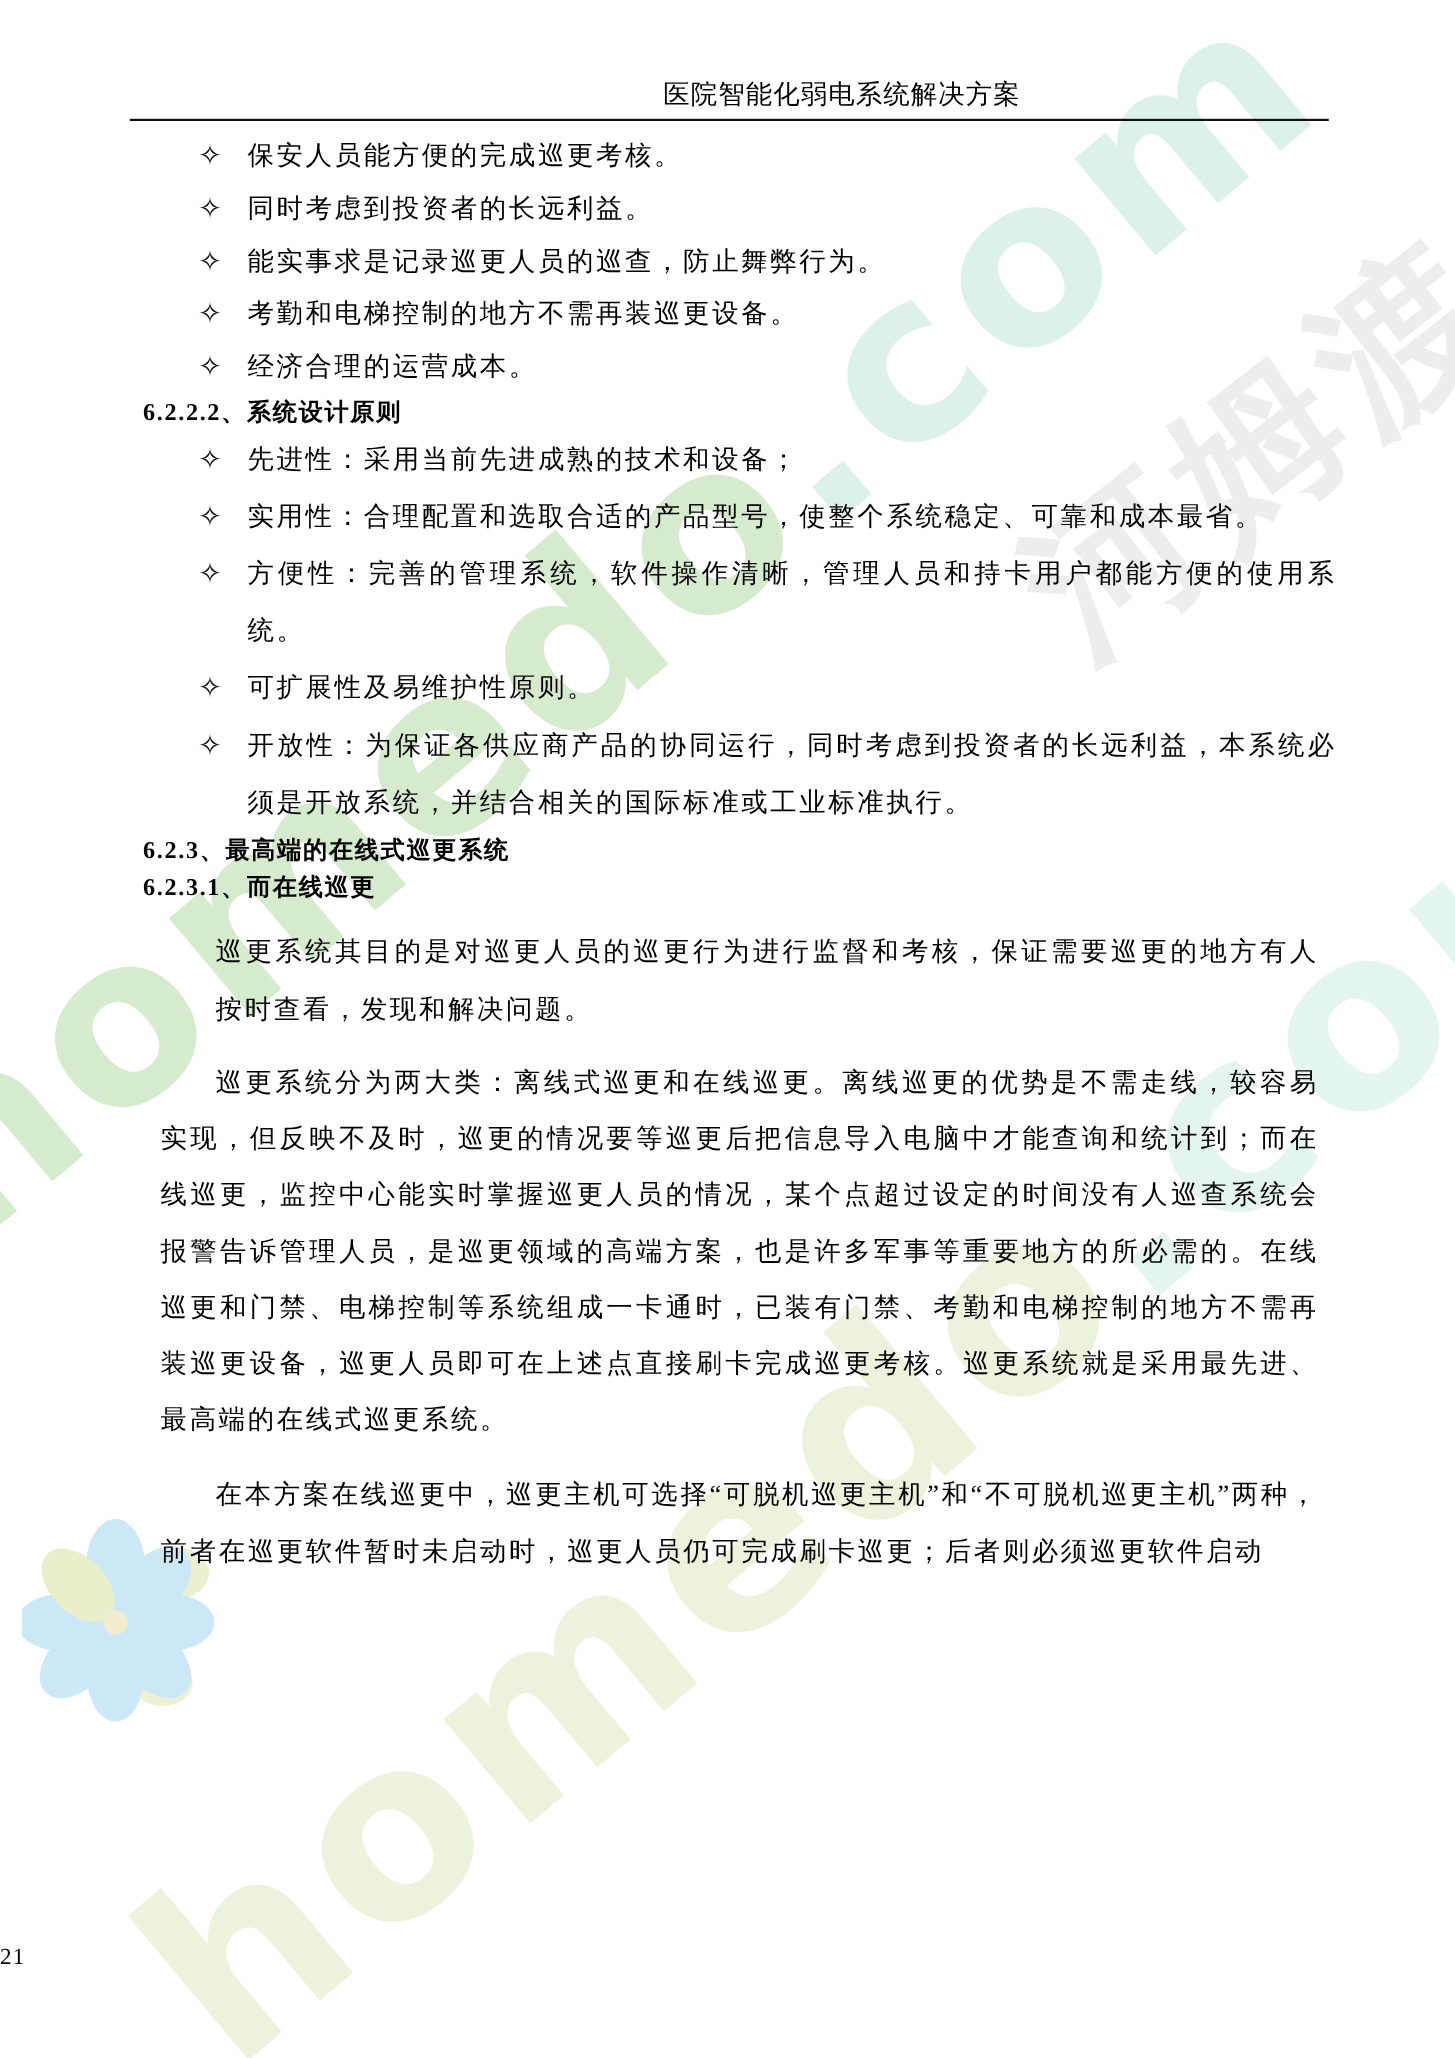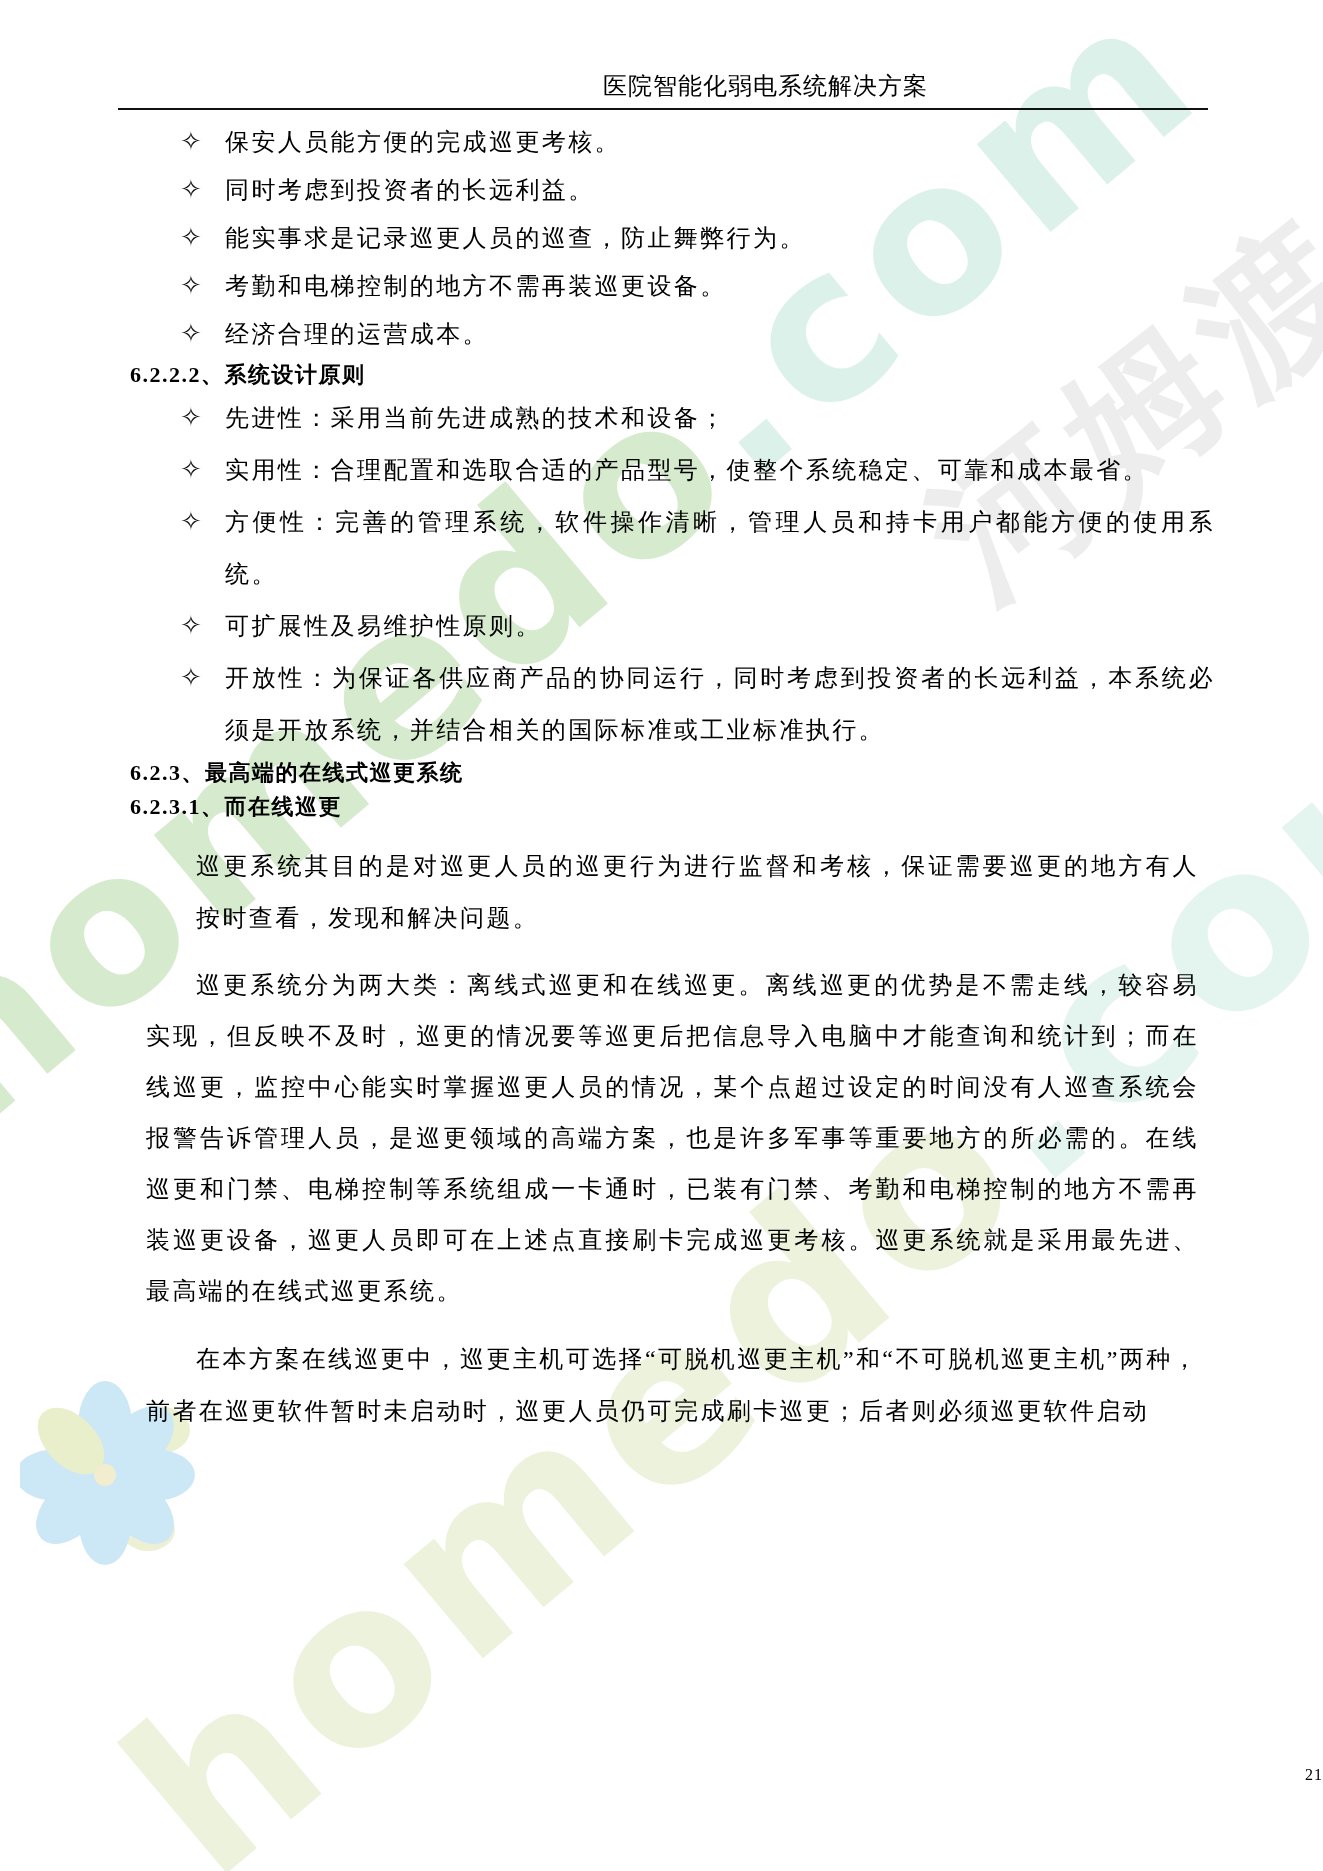--- a/index.html
+++ b/index.html
@@ -60,21 +60,21 @@
   }
   .hd-1{margin-top:68px;}
   .hd-2{margin-top:30px;}
   .hd-3{margin-top:48px;}
   p.para{margin:16px;text-align:justify;}
   .para-1{margin-top:46px;line-height:52px;padding-left:50px;}
   .para-2{margin-top:20px;line-height:51px;text-indent:50px;}
   .para-3{margin-top:4px;line-height:52px;text-indent:50px;}
   .page-number{
     position:absolute;top:1766px;left:0;width:100%;
-    text-align:right;font-size:16px;letter-spacing:1px;
+    text-align:left;font-size:21px;letter-spacing:1px;
   }
 </style>
 </head>
 <body>
 
 <div class="page">
 
   <div class="wm-layer">
     <div class="wm-brand wm-brand-a"><span class="wm-a-main">homedo</span><span class="wm-a-suffix">.com</span></div>
     <div class="wm-brand wm-brand-b"><span class="wm-b-main">homedo</span><span class="wm-b-suffix">.com</span></div>

